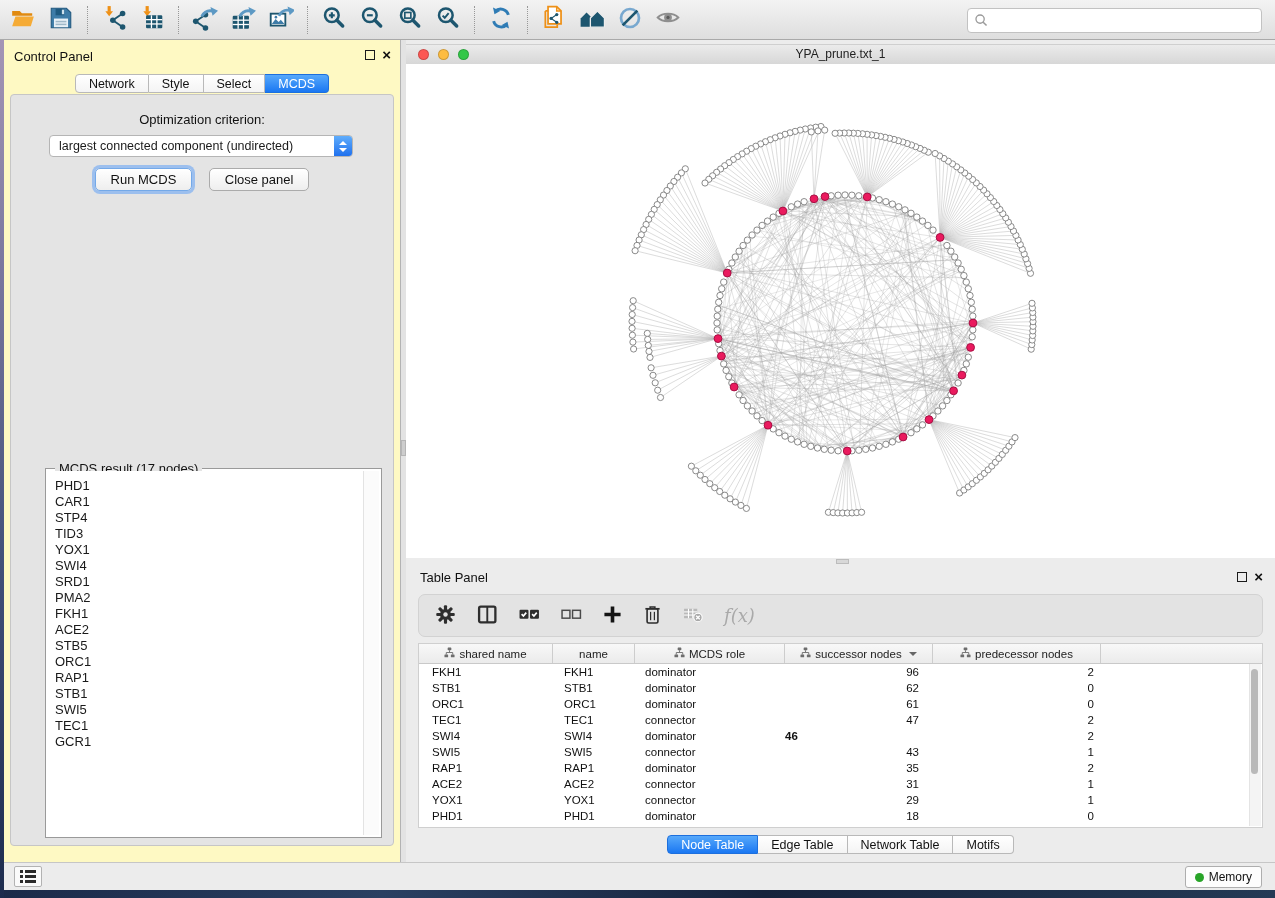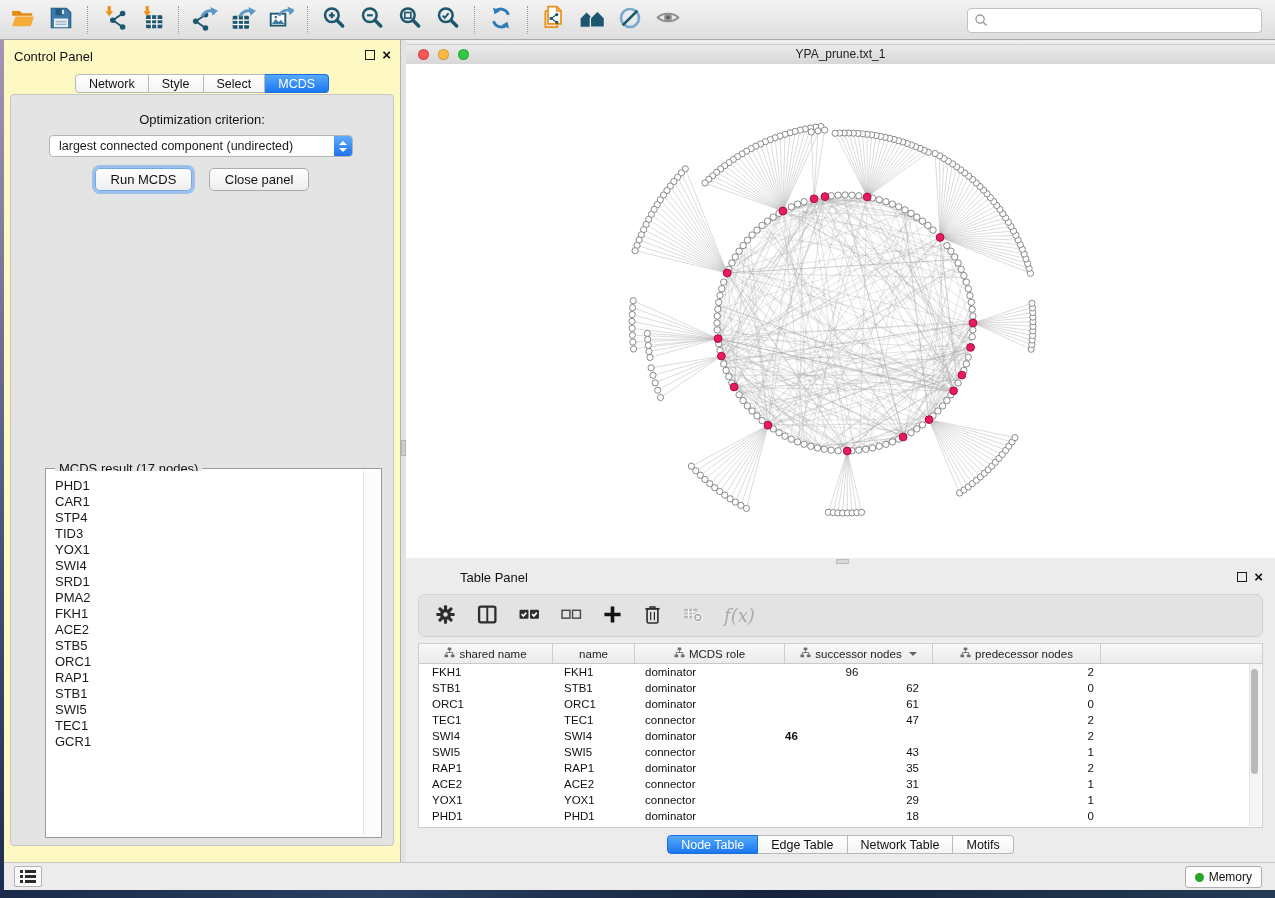--- a/index.html
+++ b/index.html
@@ -1059,21 +1059,21 @@
         <circle cx="321.2" cy="209.0" r="3.9" fill="#ea1a5e" stroke="#a80f44" stroke-width="1"></circle>
       </g>
     </svg>
 </div>
 
 <div id="splitter-h">
     <div class="handle"></div>
   </div>
 
 <div id="table-panel">
-  <span class="panel-title" style="top:5px;left:14px;margin-left:40px;">Table Panel</span>
+  <span class="panel-title" style="top:5px;left:14px;">Table Panel</span>
   <span class="win-btns" style="top:6px;right:12px;">
     <span class="float-box"></span>
     <span class="close-x">×</span>
   </span>
   <div id="tp-toolbar">
       <button class="tp-icon">
         <span><svg width="21" height="21" viewBox="0 0 20 20">
             <g fill="#2e2e2e">
               <rect x="8.5" y="1.2" width="3" height="17.6" rx="1" transform="rotate(0 10 10)"></rect>
               <rect x="8.5" y="1.2" width="3" height="17.6" rx="1" transform="rotate(45 10 10)"></rect>
@@ -1193,21 +1193,21 @@
             </svg></span>
           <span>predecessor nodes</span>
         </div>
         <div class="th" style="flex: 1 1 0%;"></div>
       </div>
     <div id="tp-body">
         <div class="tr">
           <div class="td" style="width: 134px; flex: 0 0 auto; text-align: left; padding-left: 13px; padding-right: 0px;">FKH1</div>
           <div class="td" style="width: 82px; flex: 0 0 auto; text-align: left; padding-left: 11px; padding-right: 0px;">FKH1</div>
           <div class="td" style="width: 150px; flex: 0 0 auto; text-align: left; padding-left: 10px; padding-right: 0px;">dominator</div>
-          <div class="td" style="width: 148px; flex: 0 0 auto; text-align: center; padding-left: 0px; padding-right: 14px;">96</div>
+          <div class="td" style="width: 148px; flex: 0 0 auto; text-align: right; padding-left: 0px; padding-right: 14px;">96</div>
           <div class="td" style="width: 168px; flex: 0 0 auto; text-align: right; padding-left: 0px; padding-right: 7px;">2</div>
         </div>
         <div class="tr">
           <div class="td" style="width: 134px; flex: 0 0 auto; text-align: left; padding-left: 13px; padding-right: 0px;">STB1</div>
           <div class="td" style="width: 82px; flex: 0 0 auto; text-align: left; padding-left: 11px; padding-right: 0px;">STB1</div>
           <div class="td" style="width: 150px; flex: 0 0 auto; text-align: left; padding-left: 10px; padding-right: 0px;">dominator</div>
           <div class="td" style="width: 148px; flex: 0 0 auto; text-align: right; padding-left: 0px; padding-right: 14px;">62</div>
           <div class="td" style="width: 168px; flex: 0 0 auto; text-align: right; padding-left: 0px; padding-right: 7px;">0</div>
         </div>
         <div class="tr">

